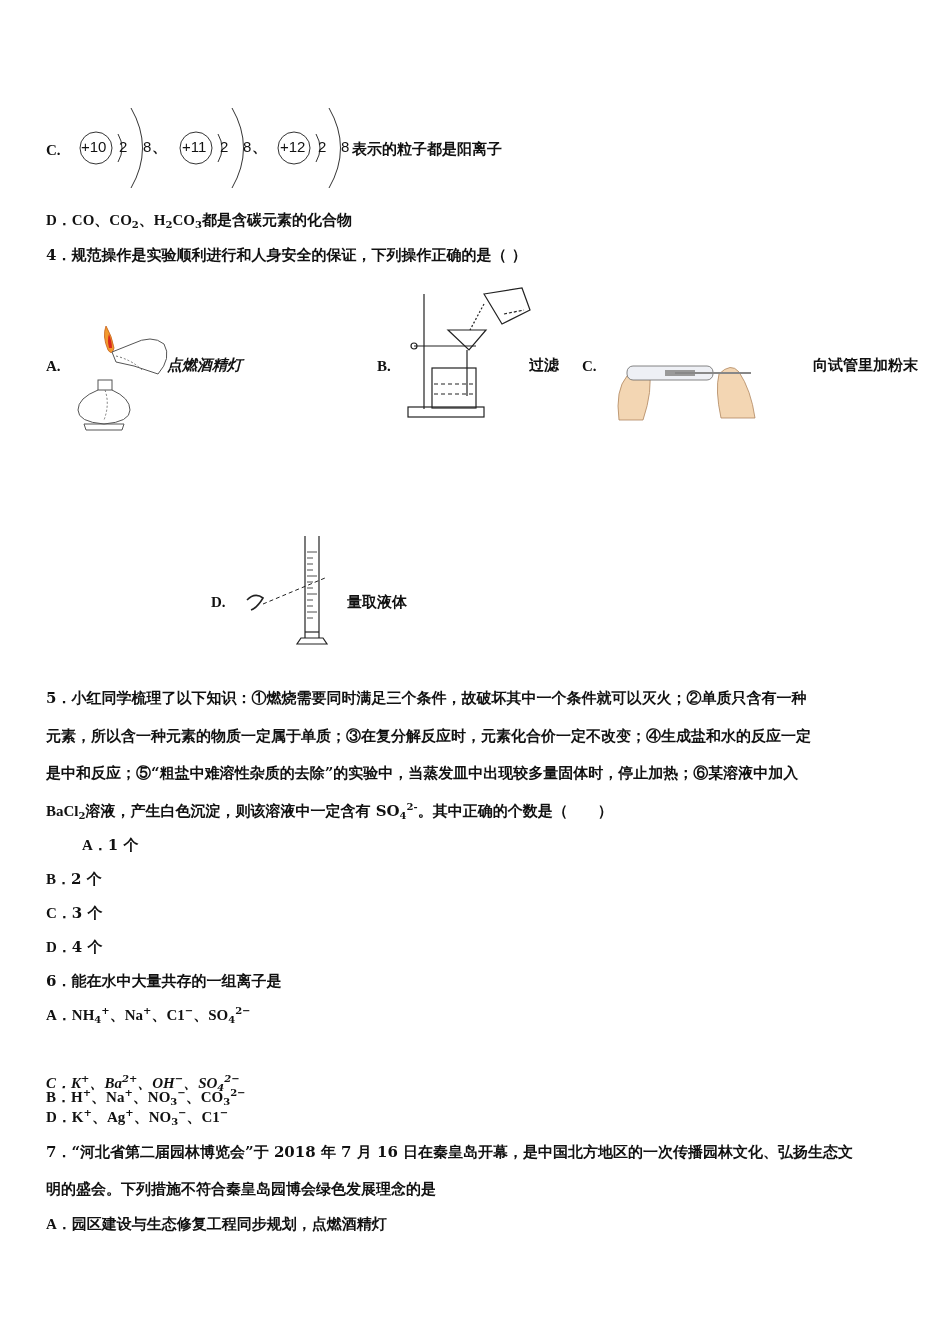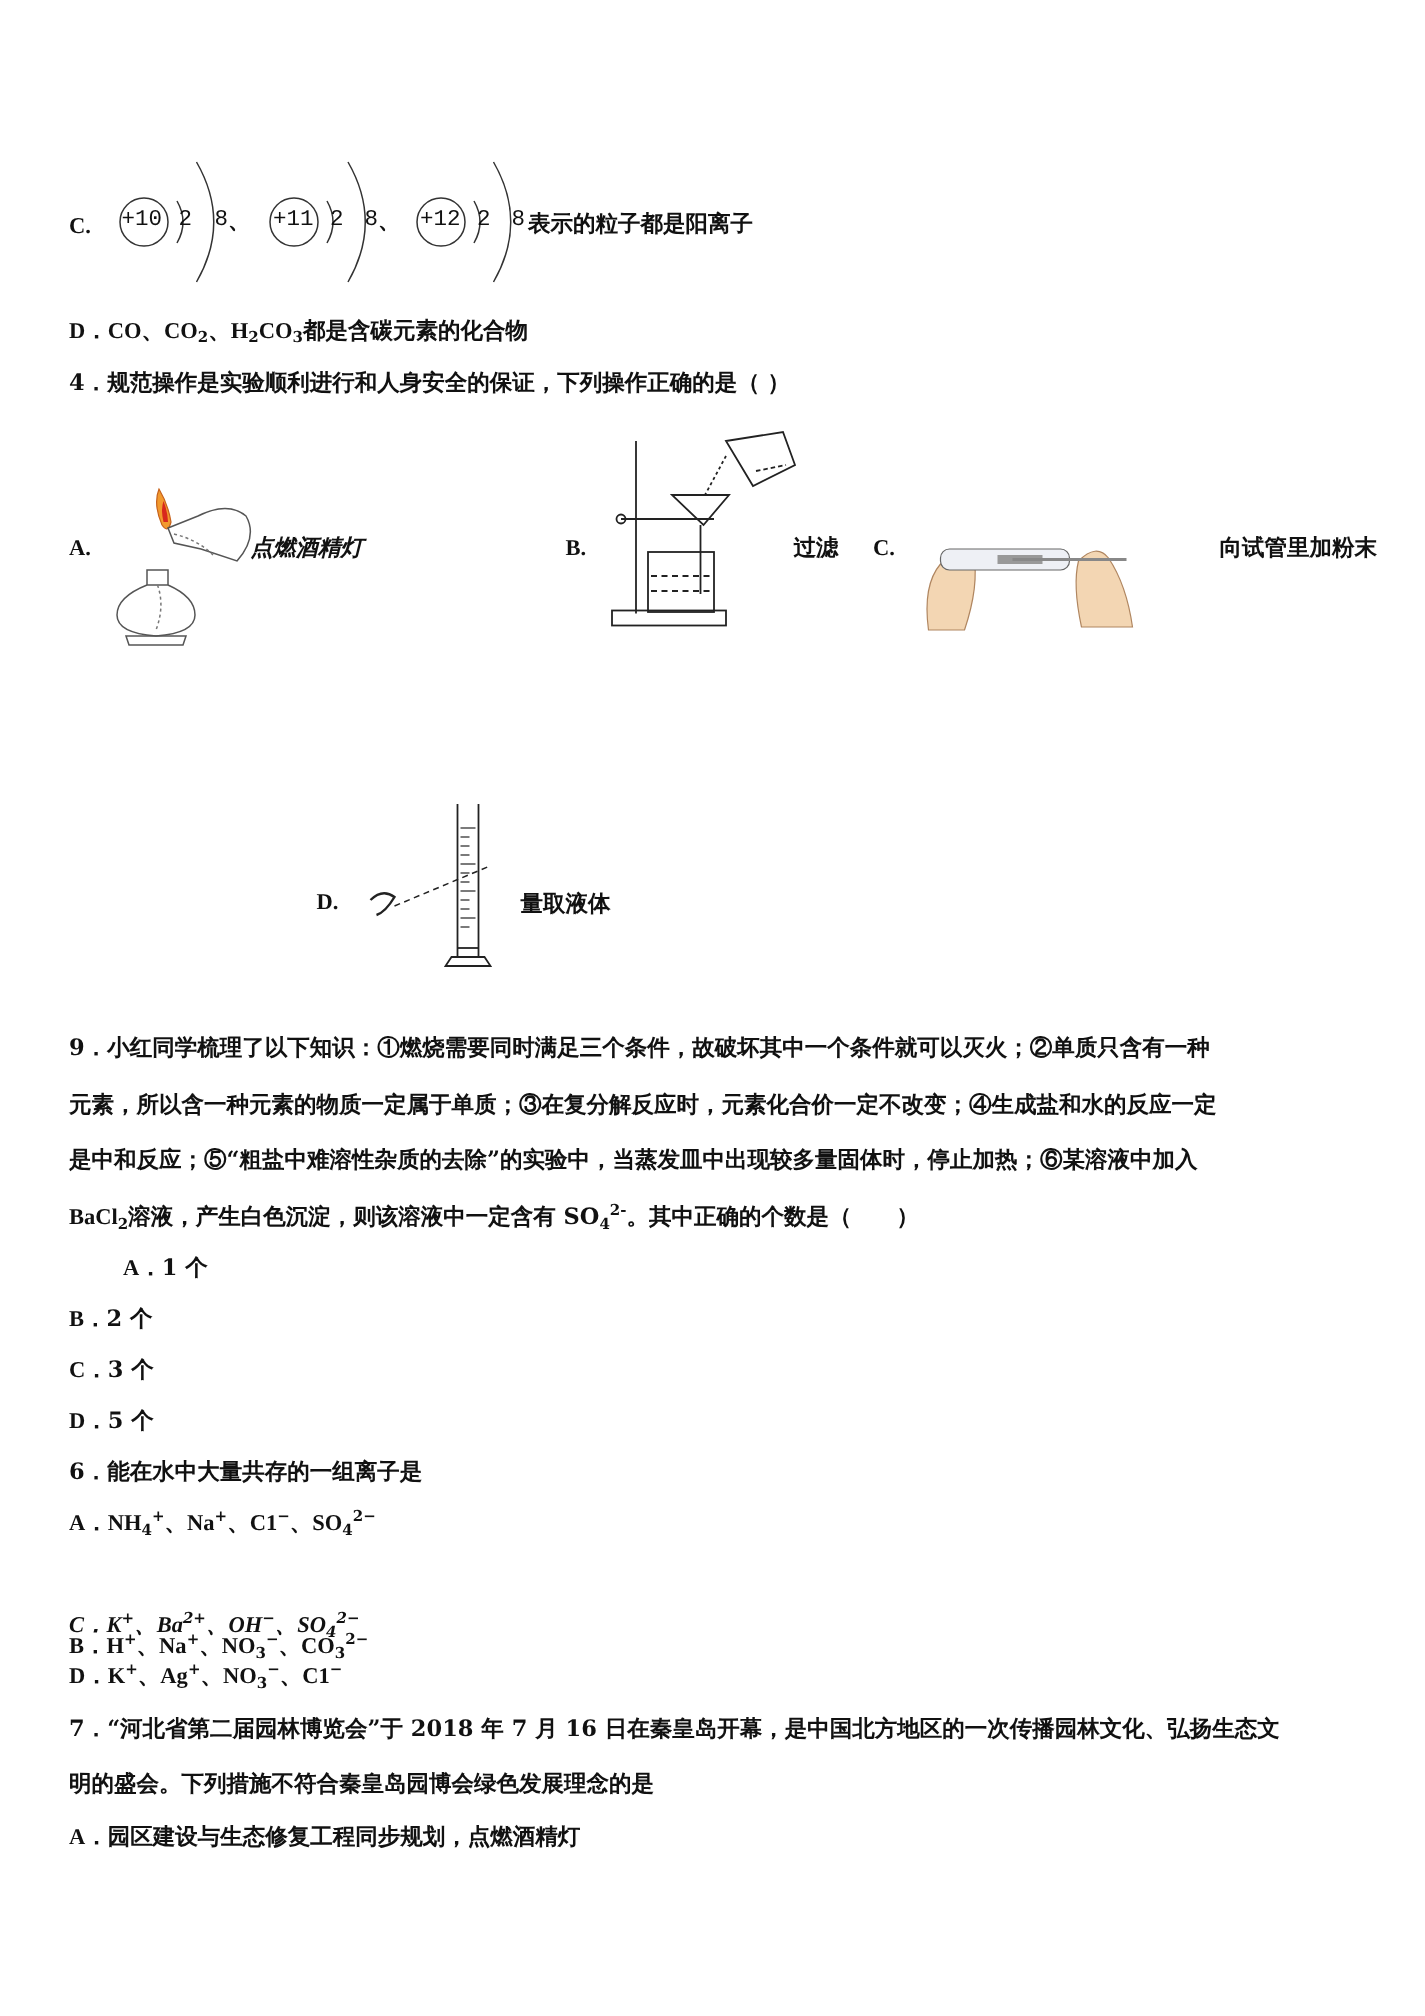--- a/index.html
+++ b/index.html
@@ -5,21 +5,21 @@
   html, body { margin: 0; padding: 0; background: #ffffff; }
   body { width: 950px; height: 1344px; position: relative; overflow: hidden;
          font-family: "DejaVu Serif", "Liberation Serif", serif; color: #111; }
   .line { position: absolute; left: 46px; font-size: 15px; font-weight: bold; white-space: nowrap; line-height: 20px; }
   .lbl { font-family: "Liberation Serif", serif; font-weight: bold; }
   sub { font-size: 10px; vertical-align: -3px; line-height: 0; }
   sup { font-size: 10px; vertical-align: 6px; line-height: 0; }
   .abs { position: absolute; }
   .caption { position: absolute; font-size: 15px; font-weight: bold; white-space: nowrap; line-height: 20px; }
   svg { position: absolute; overflow: visible; }
-  .atom-text { font-family: Liberation Mono, monospace; font-size: 15px; text-align: right; }
+  .atom-text { font-family: Liberation Sans, sans-serif; font-size: 15px; text-align: right; }
 </style>
 </head>
 <body>
 
 <div class="line" style="top:140px;">
   <span class="lbl">C.</span>
 </div>
 
 <svg width="300" height="90" style="left:76px; top:104px;">
   <g fill="none" stroke="#333" stroke-width="1">
@@ -118,30 +118,30 @@
         <line x1="62" y1="74" x2="68" y2="74"></line>
       <line x1="62" y1="80" x2="72" y2="80"></line>
         <line x1="62" y1="86" x2="68" y2="86"></line>
     </g>
     <line x1="18" y1="72" x2="80" y2="46" stroke-dasharray="4,3" stroke-width="1"></line>
     <path d="M2 68 Q10 60 18 66 Q12 76 6 78" stroke-width="1.6"></path>
   </g>
 </svg>
 <div class="caption" style="left:347px; top:592px;">量取液体</div>
 
-<div class="line" style="top:688px;">9．小红同学梳理了以下知识：①燃烧需要同时满足三个条件，故破坏其中一个条件就可以灭火；②单质只含有一种</div>
+<div class="line" style="top:688px;">5．小红同学梳理了以下知识：①燃烧需要同时满足三个条件，故破坏其中一个条件就可以灭火；②单质只含有一种</div>
 <div class="line" style="top:726px;">元素，所以含一种元素的物质一定属于单质；③在复分解反应时，元素化合价一定不改变；④生成盐和水的反应一定</div>
 <div class="line" style="top:763px;">是中和反应；⑤“粗盐中难溶性杂质的去除”的实验中，当蒸发皿中出现较多量固体时，停止加热；⑥某溶液中加入</div>
 <div class="line" style="top:801px;">
   <span class="lbl">BaCl</span><sub>2</sub><span>溶液，产生白色沉淀，则该溶液中一定含有 SO</span><sub>4</sub><sup>2-</sup><span>。其中正确的个数是（　　）</span>
 </div>
 <div class="line" style="top:835px;margin-left:36px;"><span class="lbl">A．</span><span>1 个</span></div>
 <div class="line" style="top:869px;"><span class="lbl">B．</span><span>2 个</span></div>
 <div class="line" style="top:903px;"><span class="lbl">C．</span><span>3 个</span></div>
-<div class="line" style="top:937px;"><span class="lbl">D．</span><span>5 个</span></div>
+<div class="line" style="top:937px;"><span class="lbl">D．</span><span>4 个</span></div>
 
 <div class="line" style="top:971px;">6．能在水中大量共存的一组离子是</div>
 <div class="line" style="top:1005px;">
   <span class="lbl">A．</span><span class="lbl">NH</span><sub>4</sub><sup>+</sup>、<span class="lbl">Na</span><sup>+</sup>、<span class="lbl">C1</span><sup>−</sup>、<span class="lbl">SO</span><sub>4</sub><sup>2−</sup>
 </div>
 <div class="line" style="top:1039px;margin-top:48px;">
   <span class="lbl">B．</span><span class="lbl">H</span><sup>+</sup>、<span class="lbl">Na</span><sup>+</sup>、<span class="lbl">NO</span><sub>3</sub><sup>−</sup>、<span class="lbl">CO</span><sub>3</sub><sup>2−</sup>
 </div>
 <div class="line" style="top:1073px;font-style:italic;">
   <span class="lbl">C．</span><span class="lbl">K</span><sup>+</sup>、<span class="lbl">Ba</span><sup>2+</sup>、<span class="lbl">OH</span><sup>−</sup>、<span class="lbl">SO</span><sub>4</sub><sup>2−</sup>

